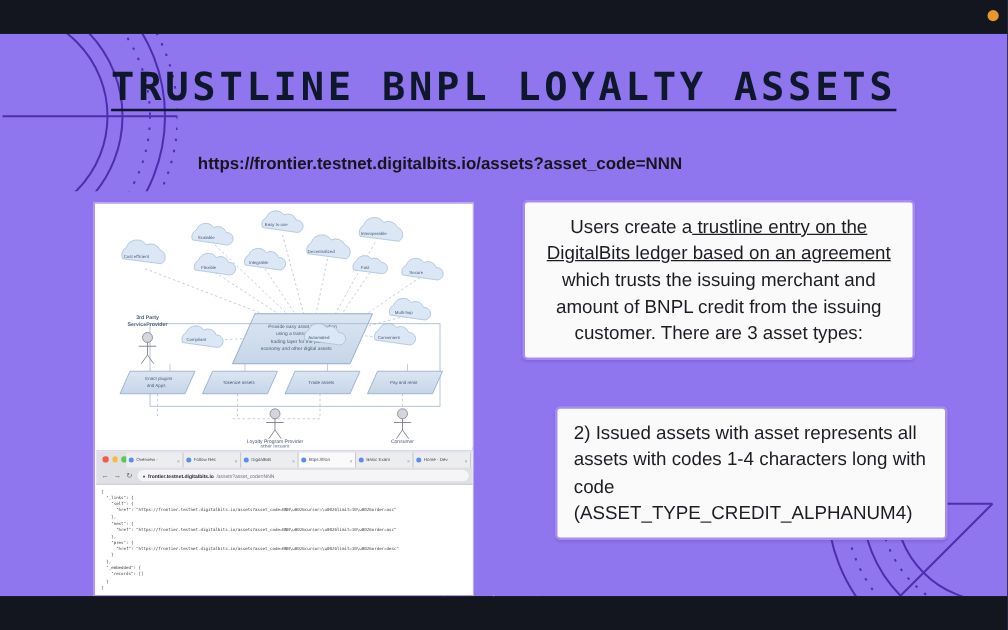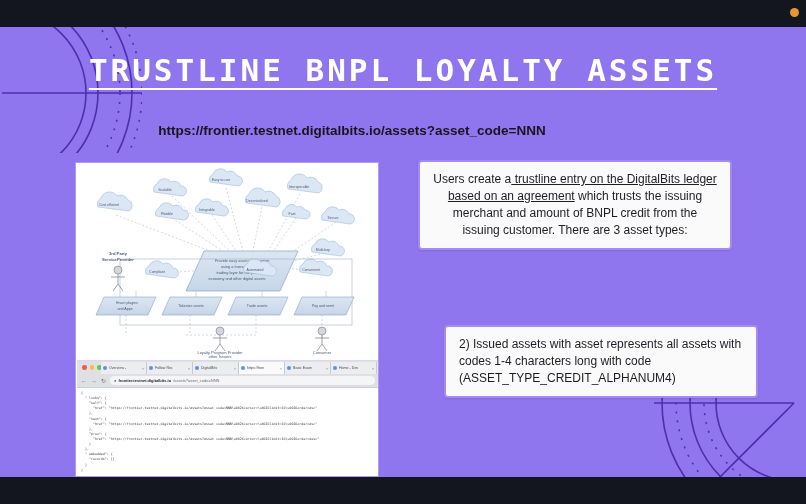--- a/index.html
+++ b/index.html
@@ -41,21 +41,21 @@
   .deco-tl { left: -58px; top: -74px; }
   .deco-br { right: -48px; bottom: -66px; }
 
   
   .title {
     position: absolute; left: 0; top: 25px; width: 806px;
     text-align: center;
     font-family: "DejaVu Sans Mono", "Liberation Mono", monospace;
     font-size: 31px; font-weight: 700;
     letter-spacing: 3px;
-    color: #ffffff;
+    color: #0f172a;
     text-decoration: underline;
     text-underline-offset: 7px;
     text-decoration-thickness: 2px;
     z-index: 10;
   }
   .subtitle {
     position: absolute; left: 0; top: 96px; width: 704px;
     text-align: center;
     font-size: 13.5px; font-weight: 700;
     color: #16161c;
@@ -138,21 +138,21 @@
 
   
   .rbox {
     position: absolute; left: 418px;
     width: 314px;
     background: #fafafa;
     border: 2.5px solid #a68cf2;
     border-radius: 4px;
     box-shadow: 0 1px 2px rgba(40,20,90,.14);
     padding: 9px 13px;
-    font-size: 12px;
+    font-size: 15px;
     line-height: 1.42;
     color: #1d1d24;
     z-index: 10;
   }
   .rbox.intro { top: 133px; text-align: center; }
   .rbox.t1 { top: 216px; }
   .rbox.t2 { top: 298px; margin-left: 26px; }
   .rbox.t3 { top: 379px; }
   .rbox u { text-decoration: underline; }
 

